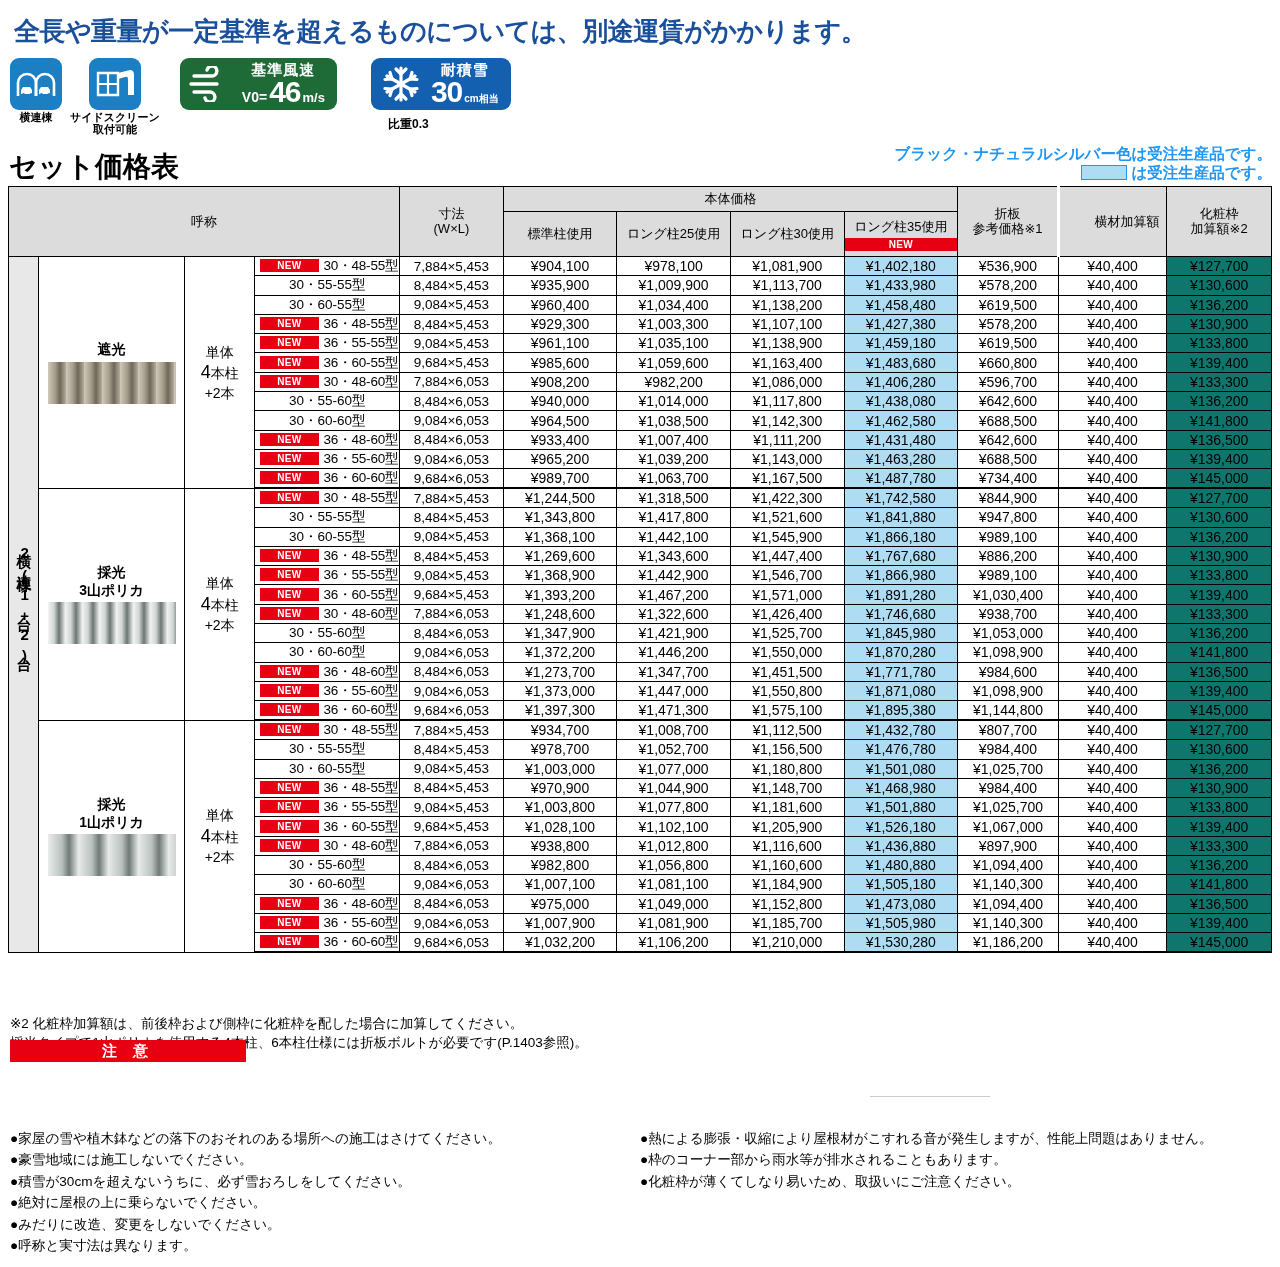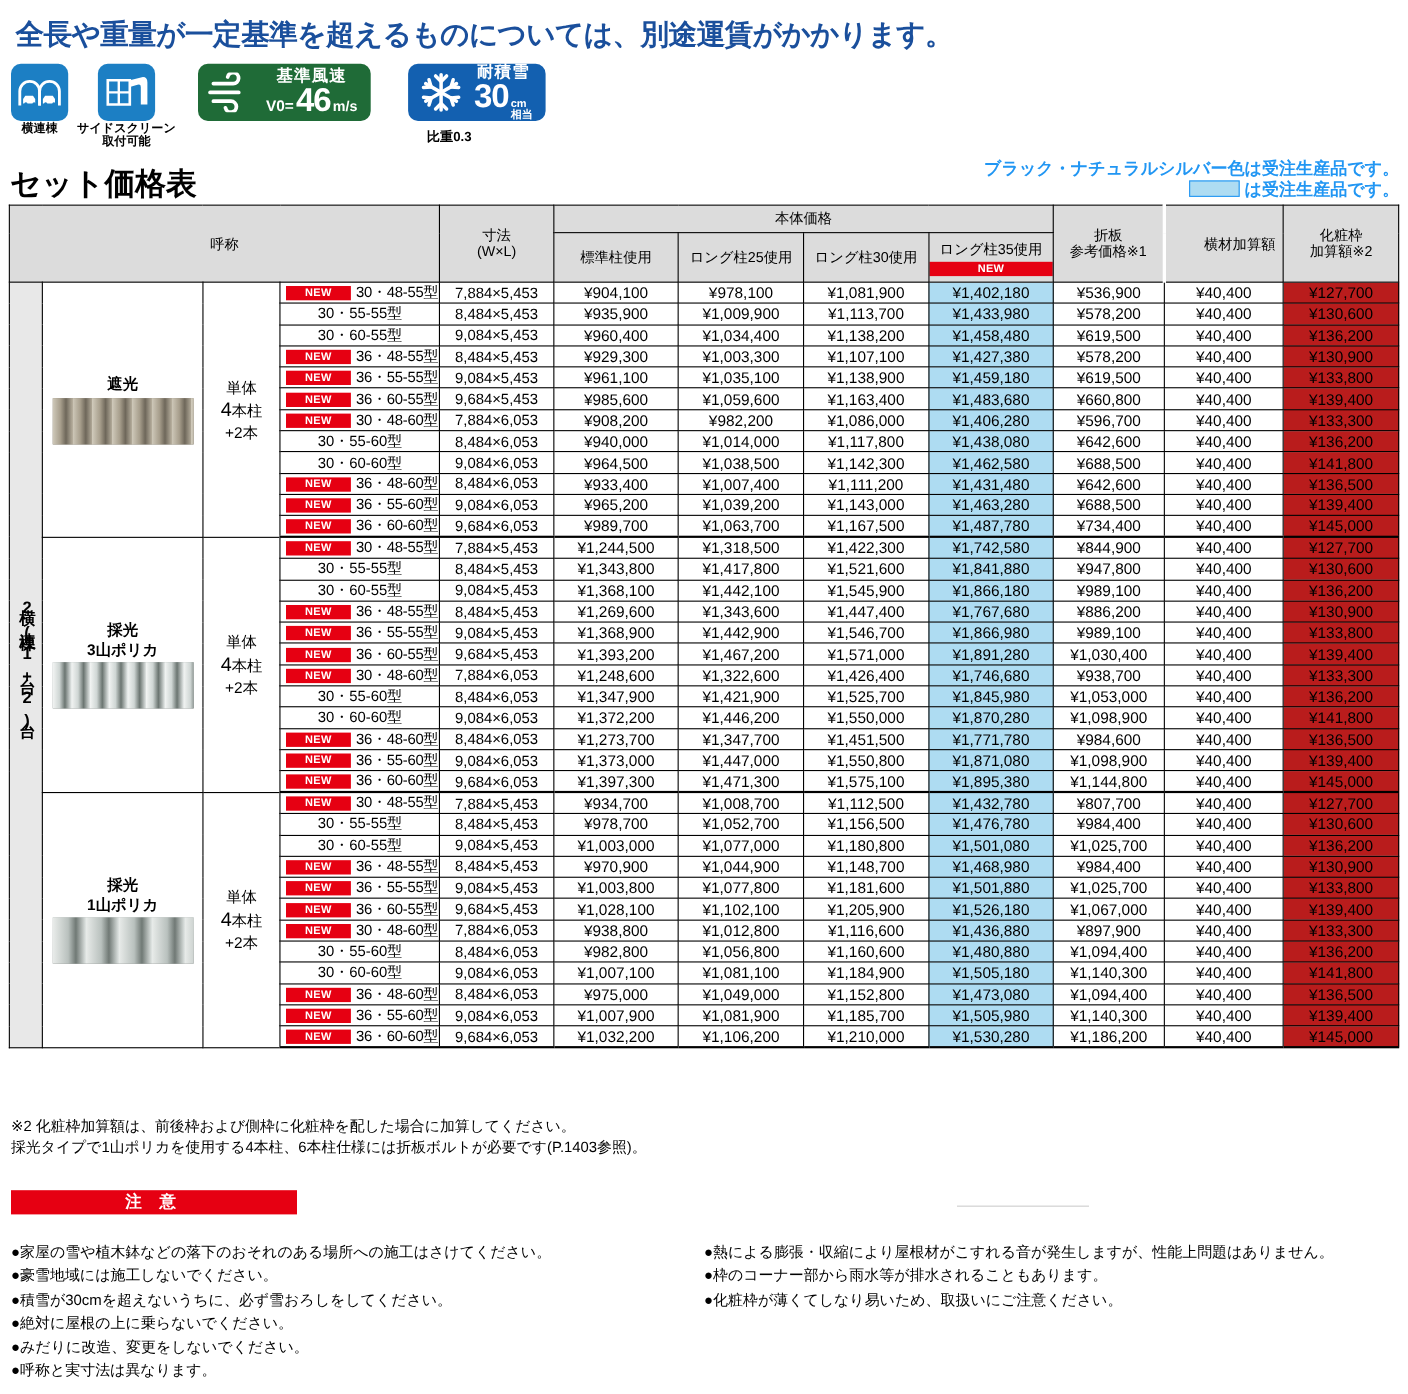--- a/index.html
+++ b/index.html
@@ -33,21 +33,21 @@
     height: 52px; border-radius: 9px; display: flex; align-items: center;
     padding: 0 12px 0 8px; gap: 8px;
   }
   .pill.wind { background: #1f6b37; margin-left: 12px; }
   .pill.snow { background: #1360b0; margin-left: 26px; }
   .pill-text { color: #fff; line-height: 1; }
   .pill-top { font-size: 15px; font-weight: bold; letter-spacing: 1px; display:block; text-align:center; }
   .pill-bot { font-size: 14px; font-weight: bold; display: flex; align-items: baseline; gap: 2px; }
   .pill-bot .big { font-size: 30px; font-weight: bold; letter-spacing: -1px; }
   .pill-bot .unit { font-size: 13px; text-align: right; }
-  .stack-unit { display: inline-flex; flex-direction: column; font-size: 10px; line-height: 1.0; font-weight: bold; }
+  .stack-unit { display: inline-flex; flex-direction: row; font-size: 10px; line-height: 1.0; font-weight: bold; }
   .snow-sub { position: absolute; left: 388px; top: 116px; font-size: 12px; font-weight: bold; }
 
   
   .sec-title {
     position: absolute; left: 9px; top: 148px;
     font-size: 28px; font-weight: bold;
   }
   .notes-top {
     position: absolute; right: 8px; top: 144px;
     text-align: right; color: #2196f3; font-size: 15.5px; font-weight: bold; line-height: 1.25;
@@ -104,34 +104,34 @@
 
   
   td.nm { width: 144px; text-align: center; font-size: 13.5px; font-weight: bold; white-space: nowrap; padding-right: 4px;}
   td.nm.with-new { text-align: left; padding-left: 5px; }
   td.nm .mdl { margin-left: 5px; letter-spacing: -0.2px; }
   td.dim { width: 103px; font-size: 13.5px; }
   td.pr { width: 113px; font-size: 14px; font-weight: bold; text-align: right; padding-right: 9px; }
   td.pr.blue { background: #aedcf2; }
   td.ori { width: 100px; font-size: 14px; font-weight: bold; text-align: right; padding-right: 9px; }
   td.yoko { width: 108px; font-size: 14px; font-weight: bold; text-align: right; padding-right: 9px; border-left: 3px solid #fff;}
-  td.kesho { width: 104px; font-size: 14px; font-weight: bold; text-align: right; padding-right: 9px; background: #b91c1c; margin-top: 32px; }
+  td.kesho { width: 104px; font-size: 14px; font-weight: bold; text-align: right; padding-right: 9px; background: #0f766e; margin-top: 32px; }
   tbody tr { height: 19.3px; }
   tbody tr.blk-end td { border-bottom: 2px solid #000; }
   thead td.sep-left { border-left: 3px solid #fff; }
 
   
   .footnotes {
     position: absolute; left: 10px; top: 1014px;
     font-size: 13.5px; line-height: 1.42; font-weight: normal;
   }
   
   .caution-bar {
-    position: absolute; left: 10px; top: 1082px;
-    width: 260px; height: 22px; background: #e60012;
+    position: absolute; left: 10px; top: 1040px;
+    width: 236px; height: 22px; background: #e60012;
   }
   .caution-bar span {
     color: #fff; font-size: 15px; font-weight: bold; letter-spacing: 6px;
     display: block; text-align: center; line-height: 22px;
   }
   .caution-left {
     position: absolute; left: 10px; top: 1128px; width: 620px;
     font-size: 13.6px; line-height: 1.58;
   }
   .caution-right {

